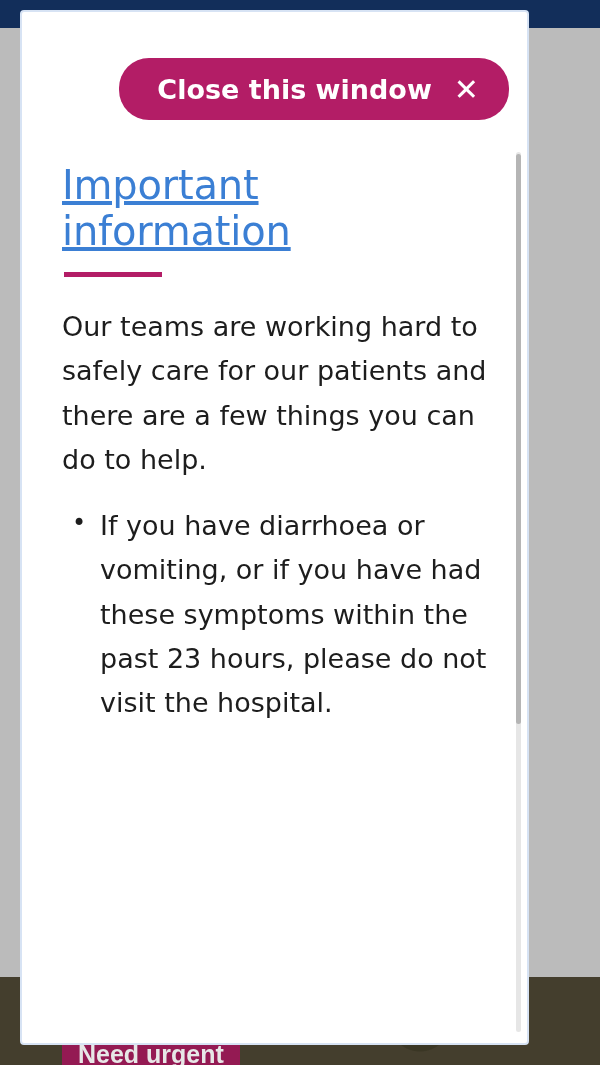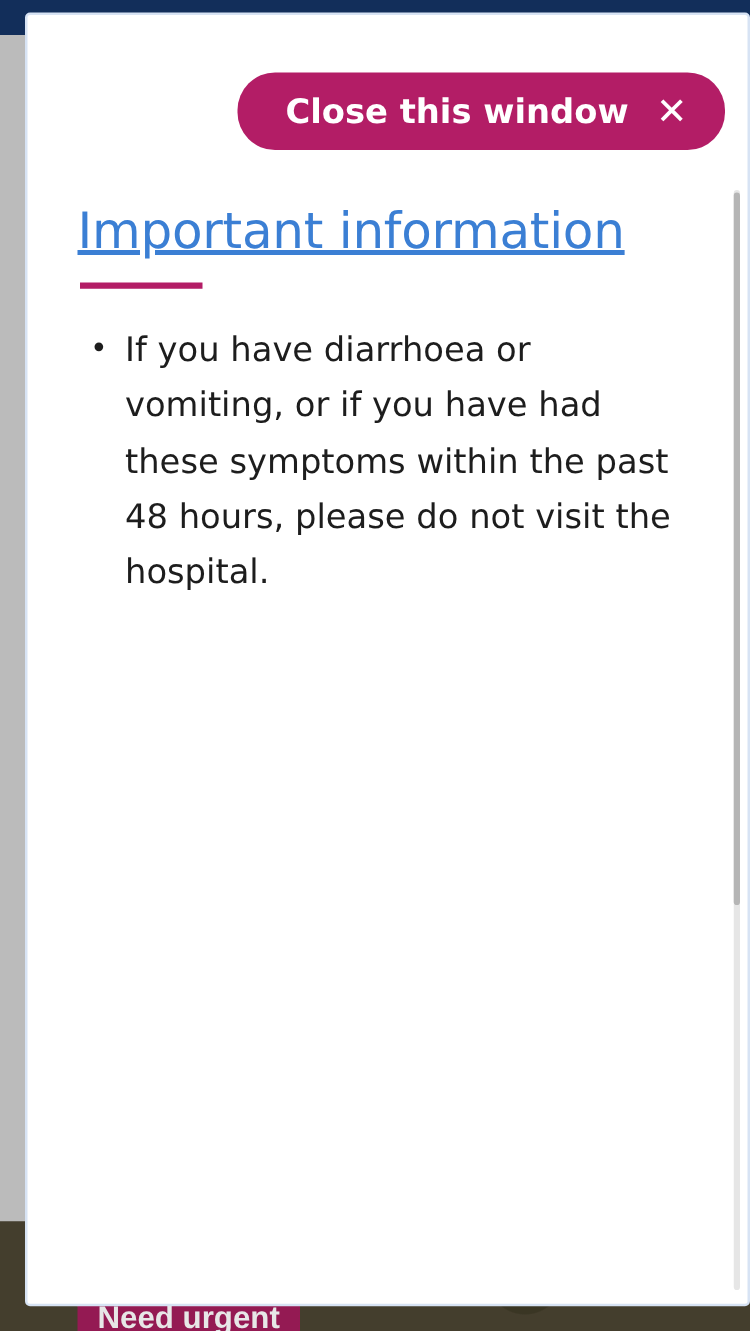--- a/index.html
+++ b/index.html
@@ -67,21 +67,21 @@
   
   .modal-backdrop {
     position: absolute;
     inset: 0;
     background: rgba(20,20,20,0.10);
   }
   .modal {
     position: absolute;
     left: 20px;
     top: 10px;
-    width: 580px;
+    width: 509px;
     height: 1035px;
     background: #ffffff;
     border: 2px solid #d7e3f4;
     border-radius: 4px;
     box-sizing: border-box;
     overflow: hidden;
   }
 
   .close-btn {
     position: absolute;
@@ -201,21 +201,22 @@
 
   <button class="close-btn">
     <span>Close this window</span>
     <span class="x-glyph">✕</span>
   </button>
 
   <div class="modal-content">
     <h1 class="modal-title">Important information</h1>
     <div class="title-rule"></div>
 
+    <p class="intro">Our teams are working hard to safely care for our patients and there are a few things you can do to help.</p>
 
     <ul class="points">
-      <li>If you have diarrhoea or vomiting, or if you have had these symptoms within the past 48 hours, please do not visit the hospital.</li>
+      <li>If you have diarrhoea or vomiting, or if you have had these symptoms within the past 23 hours, please do not visit the hospital.</li>
     </ul>
   </div>
 
   <div class="modal-scroll-track"></div>
   <div class="modal-scroll-thumb"></div>
 </div>
 
 </body></html>

